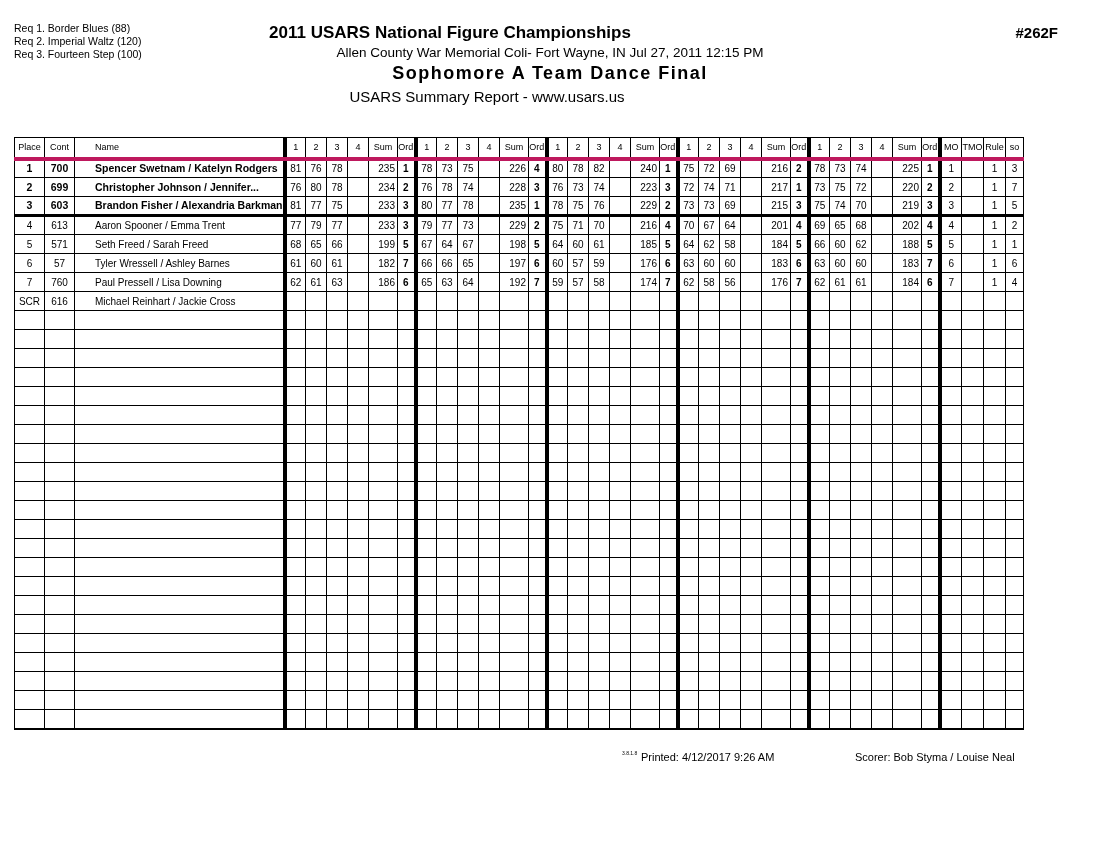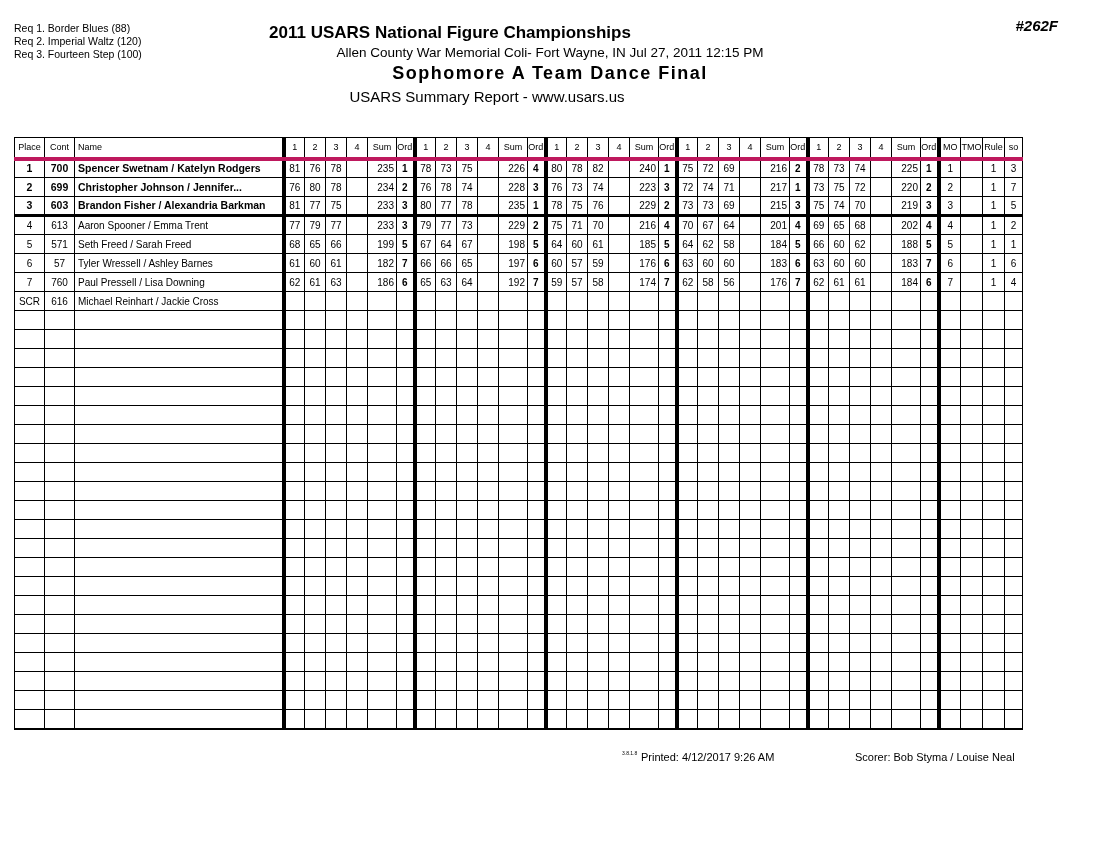--- a/index.html
+++ b/index.html
@@ -4,34 +4,34 @@
 <style>
   * { box-sizing: border-box; }
   html,body { margin:0; padding:0; }
   body {
     width:1100px; height:850px; background:#ffffff; color:#000;
     font-family:"Liberation Sans","DejaVu Sans",sans-serif;
     position:relative; overflow:hidden;
   }
   .req { position:absolute; left:14px; top:22px; font-size:10.5px; line-height:13px; }
   .title { position:absolute; left:0; top:23px; width:900px; text-align:center; font-size:17px; font-weight:bold; }
-  .docnum { position:absolute; top:17px; right:42px; font-size:15px; font-weight:bold;font-style:italic; }
+  .docnum { position:absolute; top:24px; right:42px; font-size:15px; font-weight:bold; }
   .venue { position:absolute; left:0; top:45px; width:1100px; text-align:center; font-size:13.5px; }
   .event { position:absolute; left:0; top:63px; width:1100px; text-align:center; font-size:18px; font-weight:bold; letter-spacing:1.5px; }
   .report { position:absolute; left:0; top:88px; width:974px; text-align:center; font-size:15px; }
 
   table { position:absolute; left:14px; top:137px; border-collapse:collapse; table-layout:fixed; }
   td {
     border:1px solid #000; font-size:10px; text-align:center;
     padding:0; height:19px; line-height:13px; overflow:hidden; white-space:nowrap;
   }
   td.blank { border:none; }
   tr.jrow td.judge { text-align:left; padding-left:3px; font-size:9.5px; height:20px; }
   tr.hrow td { font-size:9px; height:21px; border-bottom:4px solid #be185d; }
-  td.name { text-align:left; padding-left:3px; }
+  td.name { text-align:left; padding-left:20px; }
   td.sum { text-align:right; padding-right:2px; }
   td.ord { font-weight:bold; }
   td.thick { border-left:4px solid #000; }
   tr.bold td.place, tr.bold td.cont, tr.bold td.name { font-weight:bold; font-size:10.5px; }
   tr.rank3 td { border-bottom:3px solid #000; }
   tr.last td { border-bottom:2px solid #000; }
 
   .version { position:absolute; left:622px; top:750px; font-size:5px; }
   .printed { position:absolute; left:641px; top:751px; font-size:11px; }
   .scorer  { position:absolute; left:855px; top:751px; font-size:11px; }

